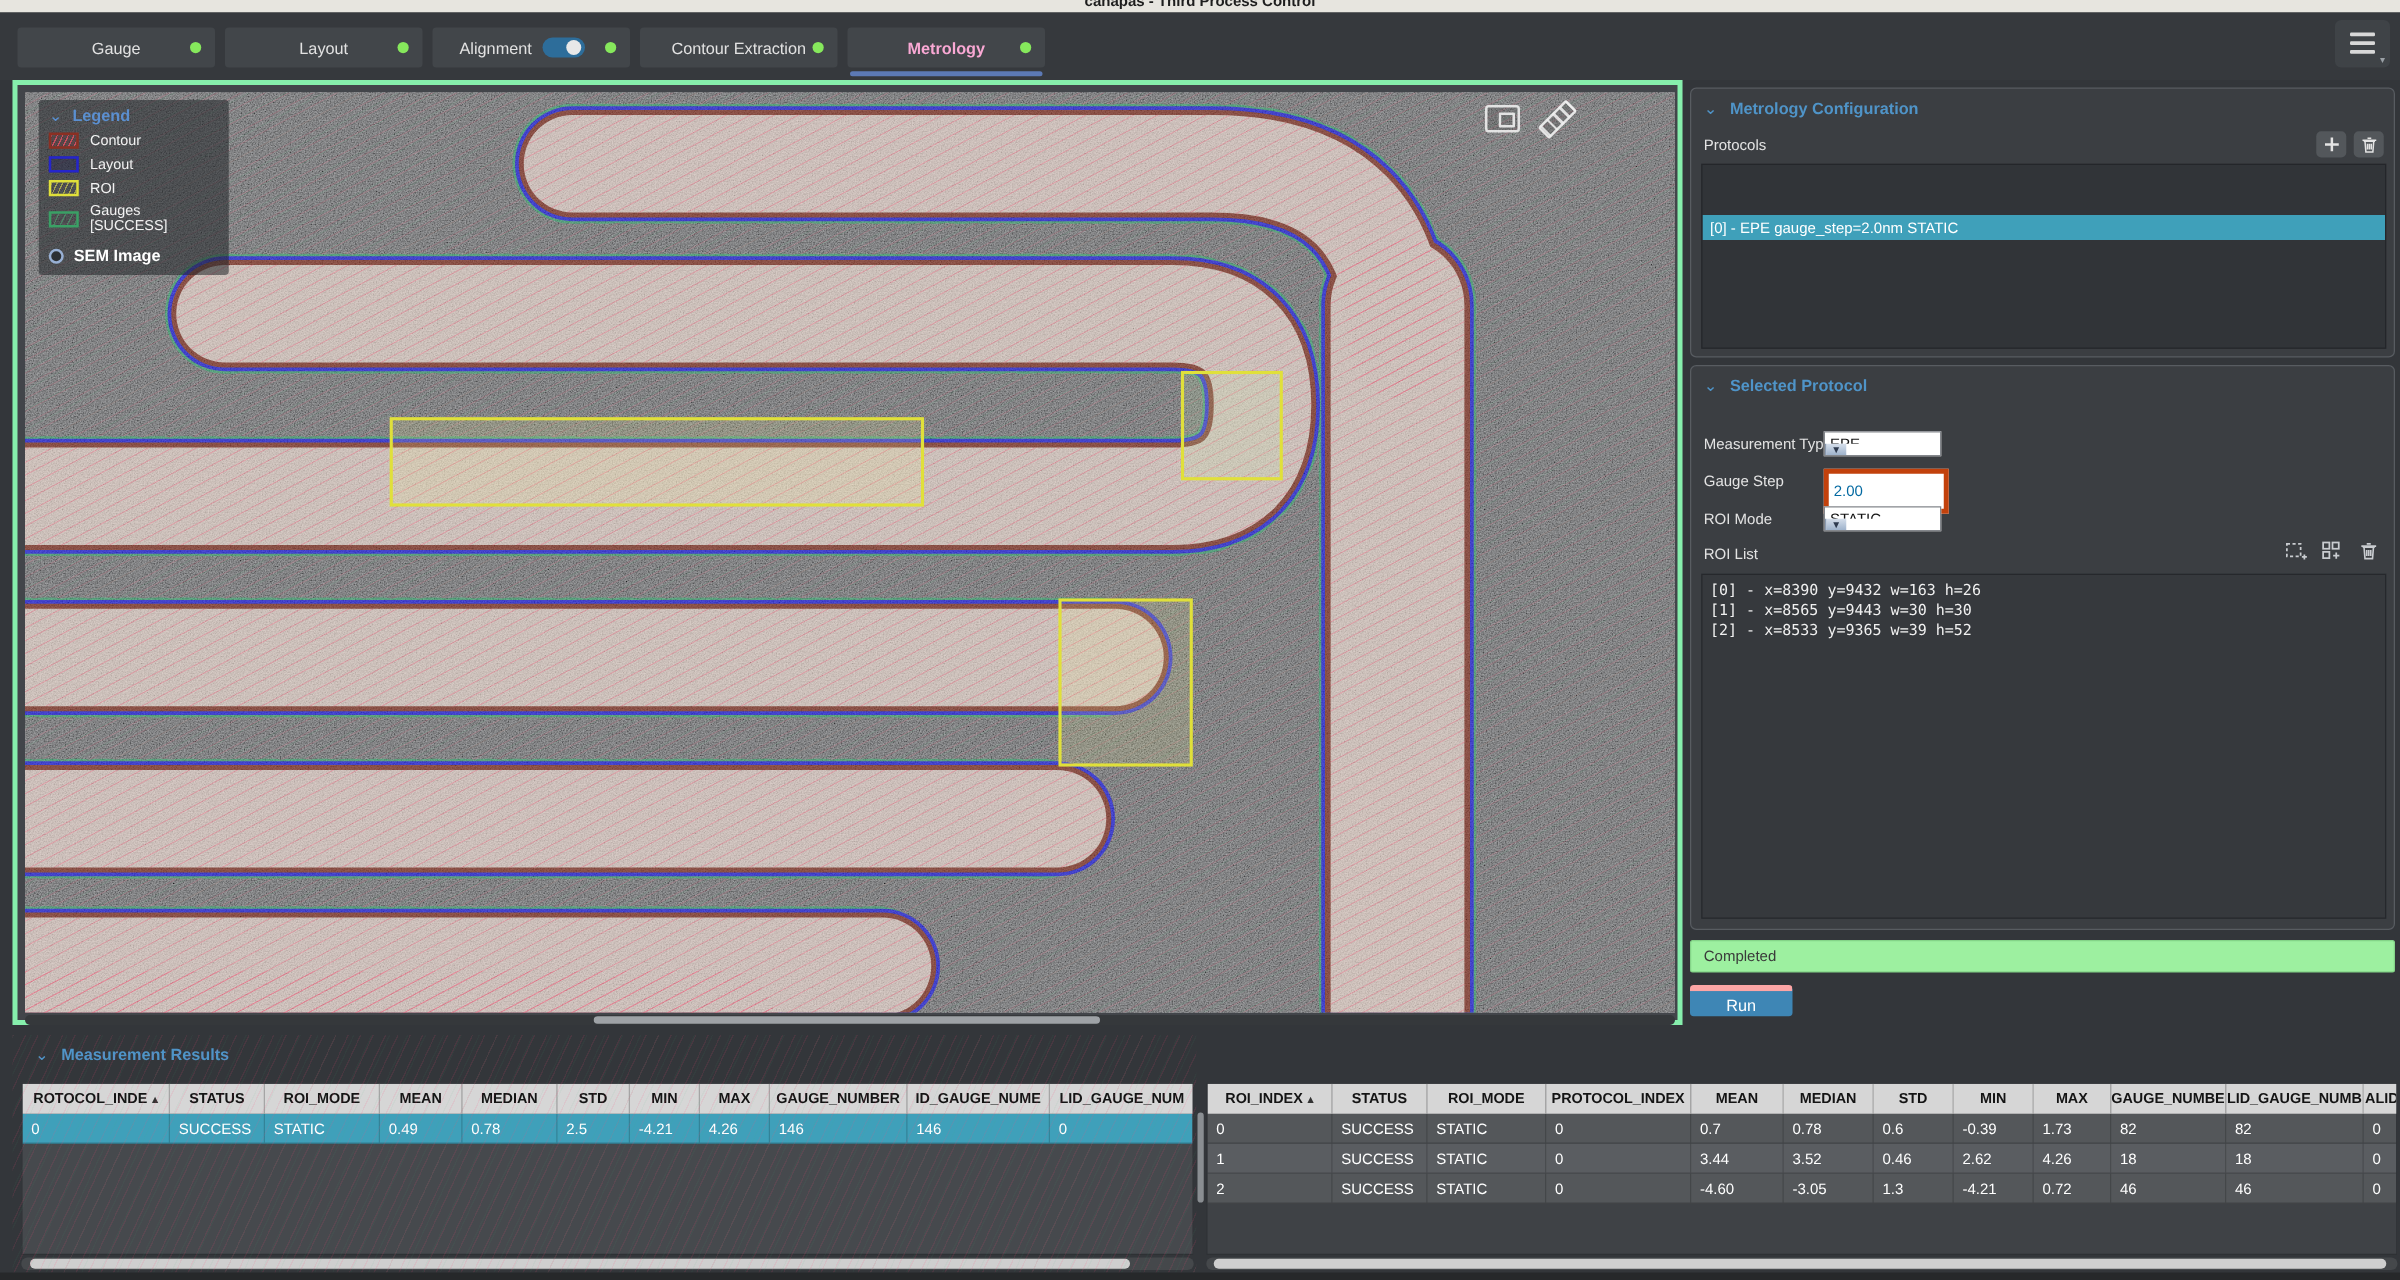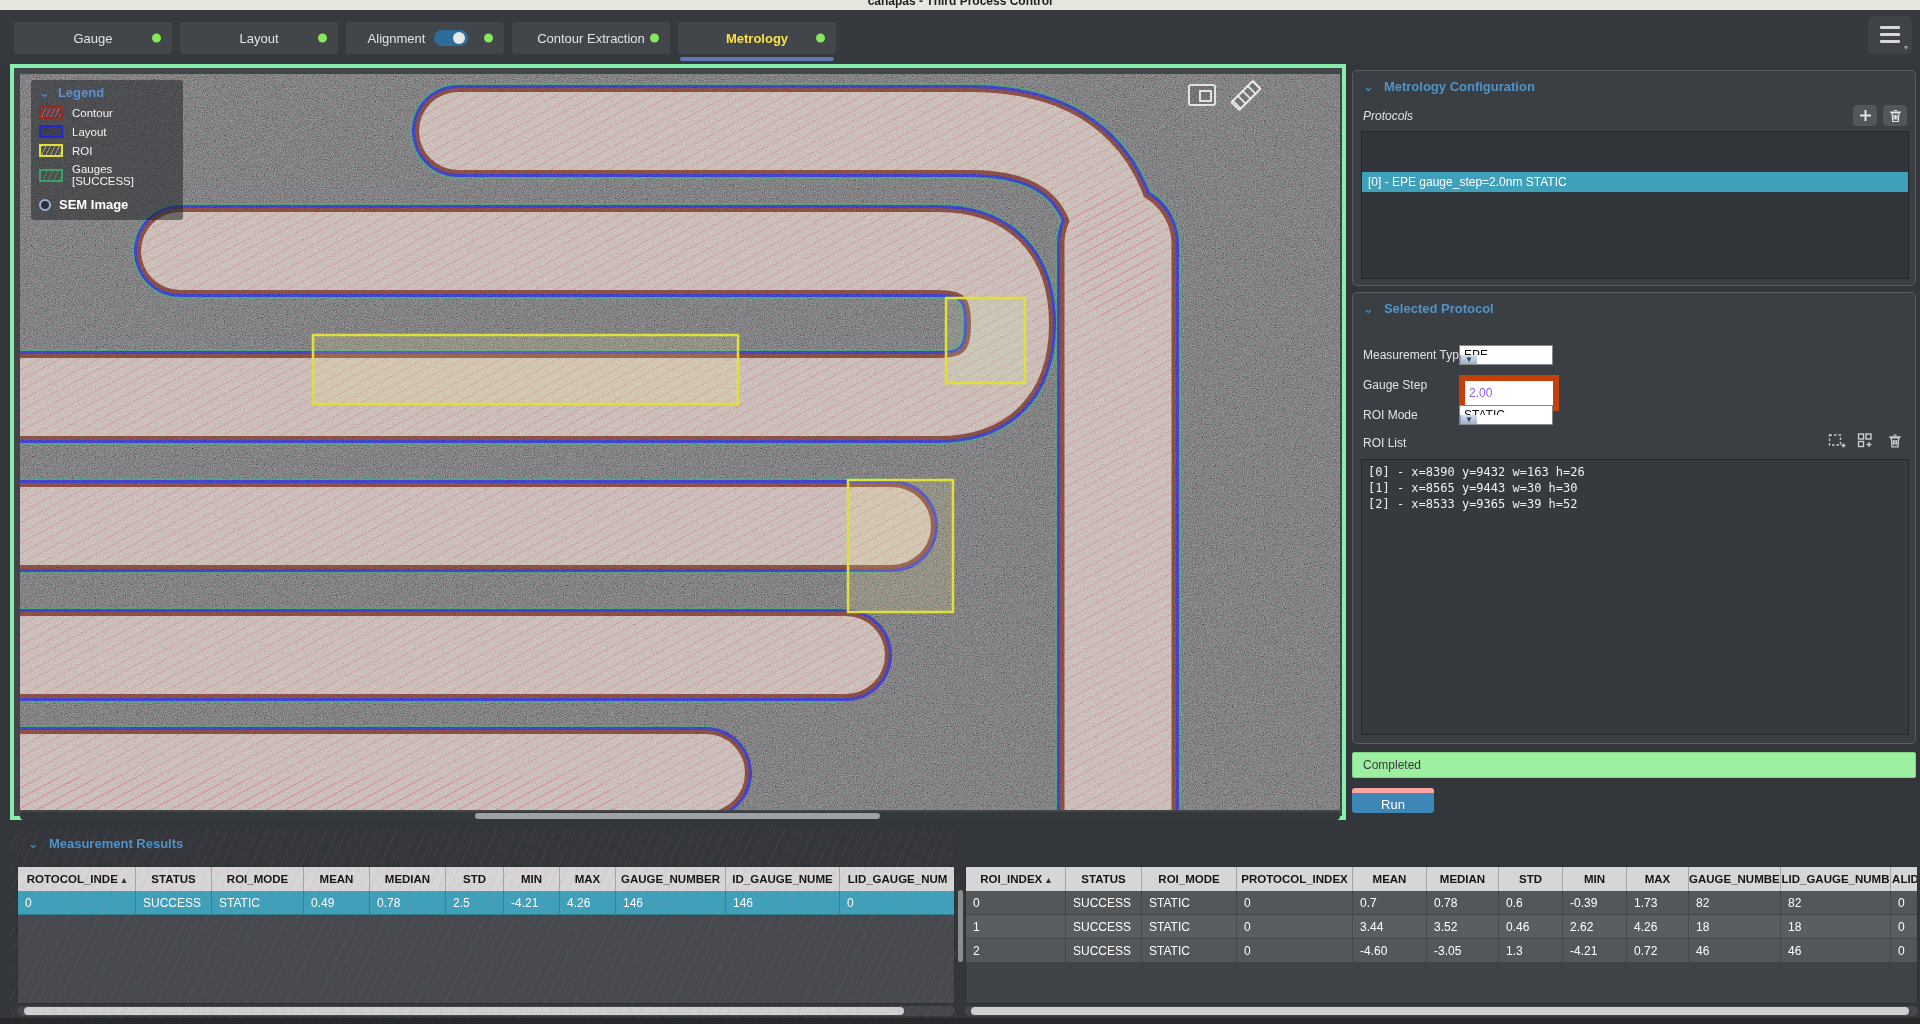--- a/index.html
+++ b/index.html
@@ -9,21 +9,21 @@
   
   #titlebar { position:absolute; left:0; top:0; width:1920px; height:10px; background:#e7e5df; overflow:hidden; }
   #titlebar span { display:block; margin-top:-6px; text-align:center; font-size:12px; font-weight:bold; color:#1e1e1e; }
 
   
   #toolbar { position:absolute; left:0; top:10px; width:1920px; height:54px; background:#36393d; }
   #tab-bar { position:absolute; left:14px; top:12px; display:flex; }
   .tab { position:relative; width:158px; height:32px; margin-right:8px; background:#42464a;
          border-radius:3px; display:flex; align-items:center; justify-content:center; cursor:pointer; }
   .tab-label { font-size:13px; color:#e2e2e2; }
-  .tab.active .tab-label { color:#fde047; font-weight:bold; }
+  .tab.active .tab-label { color:#f9a8d4; font-weight:bold; }
   .dot { position:absolute; right:11px; top:50%; transform:translateY(-50%); width:9px; height:9px; border-radius:50%; background:#86e85c; }
   .underline { position:absolute; left:2px; right:2px; bottom:-7px; height:4px; background:#5c79b5; border-radius:2px; }
   .toggle { position:relative; width:34px; height:16px; margin-left:9px; margin-right:14px; border-radius:8px; background:#2d6d9a; }
   .toggle .knob { position:absolute; top:2px; left:19px; width:12px; height:12px; border-radius:50%; background:#e8e8e8; }
   #menu-btn { position:absolute; right:8px; top:6px; width:44px; height:38px; background:#3f4347; border-radius:5px; cursor:pointer; }
   #menu-btn .bar { position:absolute; left:12px; width:20px; height:3px; background:#d8d8d8; border-radius:1px; }
   #menu-btn .b1{top:10px} #menu-btn .b2{top:17px} #menu-btn .b3{top:24px}
   #menu-btn .corner { position:absolute; right:4px; bottom:2px; font-size:8px; color:#9aa0a6; }
 
   
@@ -57,36 +57,36 @@
                 background:repeating-linear-gradient(90deg, rgba(240,240,240,.85) 0 2px, rgba(90,90,90,.35) 2px 7px); cursor:pointer; }
 
   
   #right-panel { position:absolute; left:1352px; top:64px; width:566px; height:756px; }
   .group { position:absolute; left:0; width:564px; border:1px solid #585c61; border-radius:5px; background:#3b3e42; }
   #group-config { top:6px; height:216px; }
   #group-proto  { top:228px; height:452px; }
   .g-header { position:absolute; left:10px; top:8px; font-size:13px; font-weight:bold; color:#4f94c8; }
   .g-header .chev { font-weight:normal; margin-right:10px; }
   .panel-label { font-size:12px; color:#e3e3e3; }
-  #protocols-label { position:absolute; left:10px; top:38px;font-style:italic; }
+  #protocols-label { position:absolute; left:10px; top:38px; }
   .icon-btn { width:24px; height:21px; background:#53575b; border-radius:4px; display:flex; align-items:center; justify-content:center; cursor:pointer; }
   .icon-btn svg, .flat-icon svg { display:block; }
   #proto-btns { position:absolute; right:8px; top:34px; display:flex; gap:6px; }
   #protocol-list { position:absolute; left:8px; top:60px; width:548px; height:148px; background:#313438; border:1px solid #24262a; overflow:hidden; }
   .proto-row { height:20px; line-height:20px; font-size:12px; color:#fff; padding:0 6px; cursor:pointer; }
   .proto-row.sel { background:#3fa0ba;margin-top:40px; }
 
   .form-row { position:absolute; left:10px; right:10px; height:20px; }
   .form-row .panel-label { line-height:20px; }
   .combo { position:absolute; left:96px; top:0; width:94px; height:20px; background:#fff; border:1px solid #84878c; display:flex; cursor:pointer;flex-direction:column; }
   .combo .val { flex:1; font-size:12px; color:#111; padding:2px 0 0 4px; overflow:hidden; white-space:nowrap; }
   .combo .arrow { width:17px; background:linear-gradient(#d6dfeb,#9fb3cc); border-left:1px solid #8a9ab0;
                   display:flex; align-items:center; justify-content:center; font-size:8px; color:#2e3a4e; }
-  .text-input { position:absolute; left:96px; top:0; width:100px; height:36px; border:6px solid #c2410c; background:#fff;
-                font-size:12px; color:#8b5cf6; padding:0 4px; font-family:"Liberation Sans",sans-serif; }
+  .text-input { position:absolute; left:96px; top:0; width:100px; height:36px; border:4px solid #c2410c; background:#fff;
+                font-size:12px; color:#0369a1; padding:0 4px; font-family:"Liberation Sans",sans-serif; }
   #row-mtype { top:52px; } #row-gstep { top:82px; } #row-rmode { top:112px; } #row-rlist { top:140px; }
   #roi-icons { position:absolute; right:0; top:-2px; display:flex; gap:9px; }
   .flat-icon { width:20px; height:20px; display:flex; align-items:center; justify-content:center; cursor:pointer; }
   #roi-list { position:absolute; left:8px; top:166px; width:548px; height:276px; background:#36393d; border:1px solid #26282c; overflow:hidden; }
   .roi-line { font-family:"DejaVu Sans Mono",monospace; font-size:12px; color:#f0f0f0; line-height:16px; padding:0 6px; }
   .roi-line:first-child { padding-top:4px; }
 
   #status-bar { position:absolute; left:0; top:688px; width:564px; height:26px; background:#9df0a0;
                 border:1px solid #84d488; border-radius:2px; }
   #status-bar span { display:block; font-size:12px; color:#3a3a3a; line-height:24px; padding-left:10px; }

